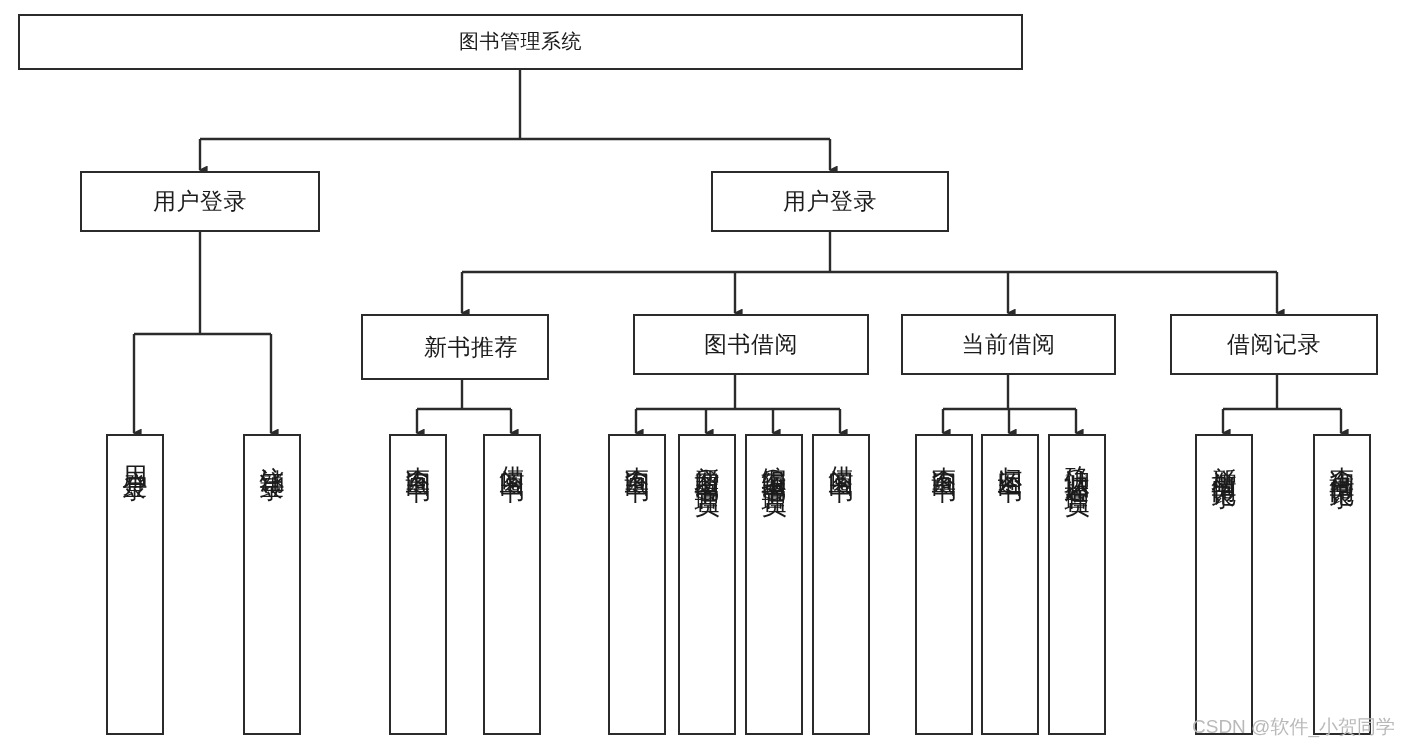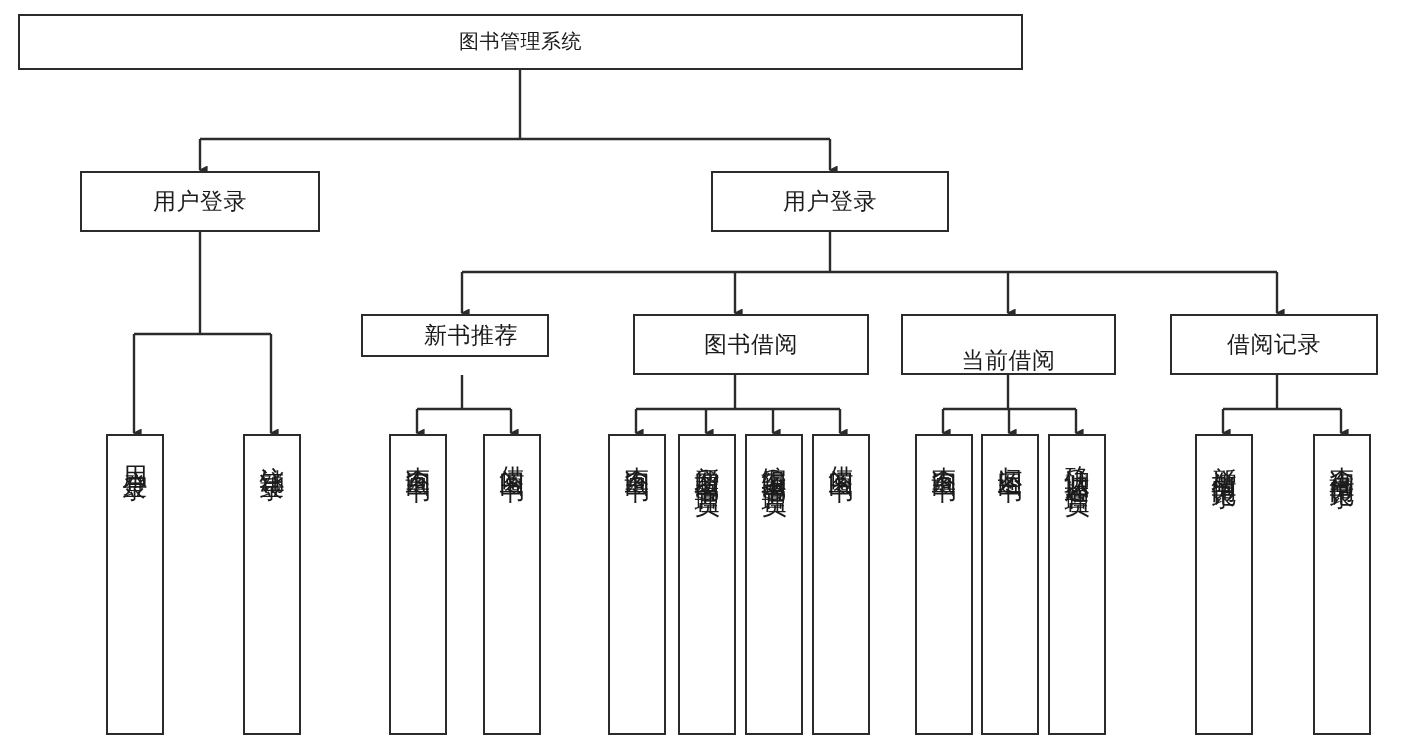--- a/index.html
+++ b/index.html
@@ -121,27 +121,27 @@
   <div id="nodes-layer">
       <div class="node horizontal root" style="left: 18px; top: 14px; width: 1005px; height: 56px;">
         <span class="node-label">图书管理系统</span>
       </div>
       <div class="node horizontal" style="left: 80px; top: 171px; width: 240px; height: 61px;">
         <span class="node-label">用户登录</span>
       </div>
       <div class="node horizontal" style="left: 711px; top: 171px; width: 238px; height: 61px;">
         <span class="node-label">用户登录</span>
       </div>
-      <div class="node horizontal" style="left: 361px; top: 314px; width: 188px; height: 43px; padding-left: 32px;">
+      <div class="node horizontal" style="left: 361px; top: 314px; width: 188px; height: 66px; padding-left: 32px;">
         <span class="node-label">新书推荐</span>
       </div>
       <div class="node horizontal" style="left: 633px; top: 314px; width: 236px; height: 61px;">
         <span class="node-label">图书借阅</span>
       </div>
-      <div class="node horizontal" style="left: 901px; top: 314px; width: 215px; height: 61px; align-items: flex-end;">
+      <div class="node horizontal" style="left: 901px; top: 314px; width: 215px; height: 61px;">
         <span class="node-label">当前借阅</span>
       </div>
       <div class="node horizontal" style="left: 1170px; top: 314px; width: 208px; height: 61px;">
         <span class="node-label">借阅记录</span>
       </div>
       <div class="node vertical" style="left: 106px; top: 434px; width: 58px; height: 301px;">
         <span class="node-label">用户登录</span>
       </div>
       <div class="node vertical" style="left: 243px; top: 434px; width: 58px; height: 301px;">
         <span class="node-label">注销登录</span>
@@ -174,14 +174,15 @@
         <span class="node-label">确认归还（管理员）</span>
       </div>
       <div class="node vertical" style="left: 1195px; top: 434px; width: 58px; height: 301px;">
         <span class="node-label">新增借阅记录</span>
       </div>
       <div class="node vertical" style="left: 1313px; top: 434px; width: 58px; height: 301px;">
         <span class="node-label">查询借阅记录</span>
       </div>
     </div>
 
+  <div id="watermark">CSDN @软件_小贺同学</div>
 
 </div>
 
 </body></html>

